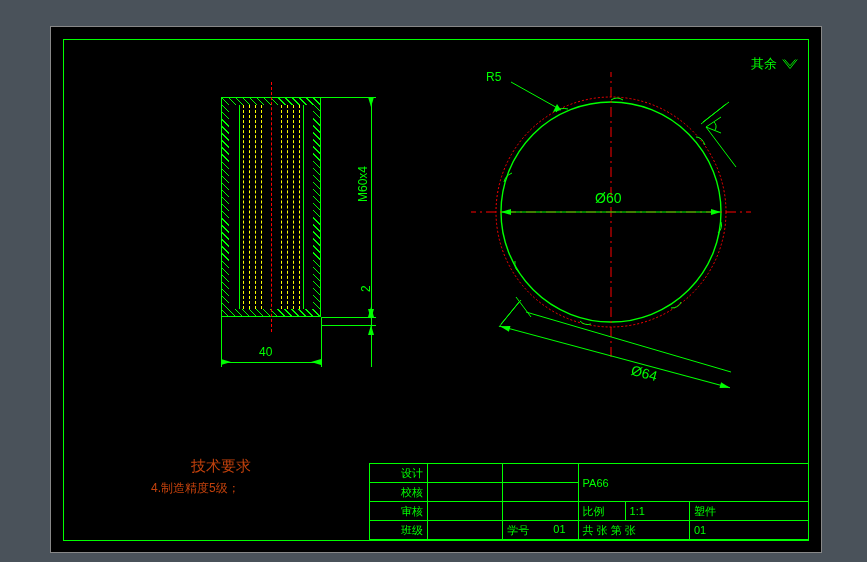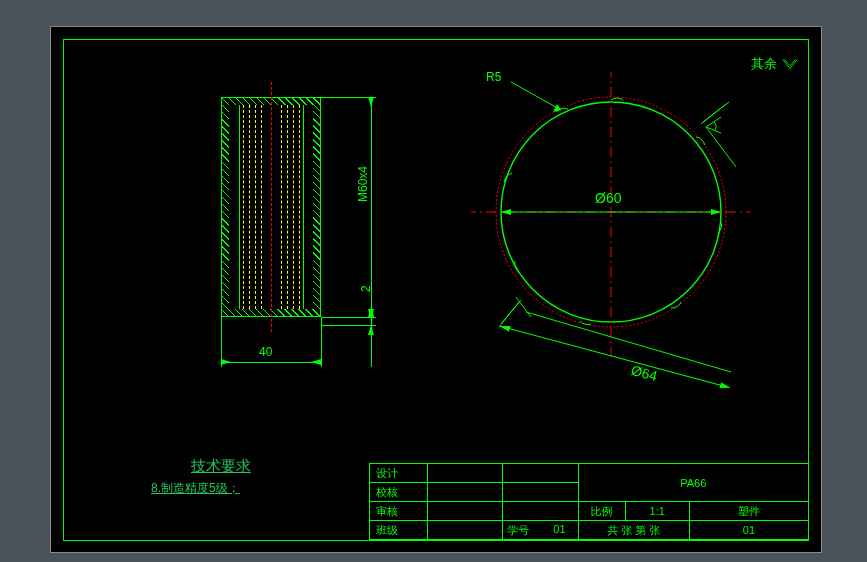--- a/index.html
+++ b/index.html
@@ -95,23 +95,22 @@
     top: 45px;
     width: 280px;
     height: 280px;
   }
   .circle-view svg { position: absolute; left: 0; top: 0; }
 
   .tech-req {
     position: absolute;
     left: 100px;
     top: 430px;
-    color: #22c55e;
+    color: #c2410c;
     font-size: 13px;
-    text-decoration: underline;
   }
   .tech-req .title {
     font-family: "KaiTi", serif;
     font-size: 15px;
     margin-left: 40px;
   }
   .tech-req .line {
     font-size: 12px;
     margin-top: 4px;
   }
@@ -122,24 +121,23 @@
     bottom: 12px;
     width: 440px;
     border-collapse: collapse;
     color: #00ff00;
     font-size: 11px;
   }
   .title-block td {
     border: 1px solid #00ff00;
     padding: 1px 4px;
     height: 16px;
-    text-align: center;
     vertical-align: middle;
   }
-  .title-block .lbl { text-align: left; font-family: Liberation Serif, serif; padding-left:6px; }
+  .title-block .lbl { text-align: right; font-family: Liberation Serif, serif; padding-left:6px; }
 </style>
 </head>
 <body>
 
 <div class="canvas-area">
   <div class="frame"></div>
 
   <div class="surface-note">
     <span>其余</span>
     <svg viewBox="0 0 20 14">
@@ -255,21 +253,21 @@
         <polygon points="263,285 253,282 253,288" fill="#00ff00"></polygon>
       </g>
     </svg>
     <div class="dim-label" style="left:15px;top:-2px;">R5</div>
     <div class="dim-label" style="left:124px;top:118px;font-size:14px;">Ø60</div>
     <div class="dim-label" style="left:160px;top:293px;font-size:14px;transform:rotate(15deg);">Ø64</div>
   </div>
 
   <div class="tech-req">
     <div class="title">技术要求</div>
-    <div class="line">8.制造精度5级；</div>
+    <div class="line">4.制造精度5级；</div>
   </div>
 
   <table class="title-block">
     <tbody>
         <tr>
       <td class="lbl" style="width:42px">设计</td>
       <td style="width:60px"></td>
       <td style="width:60px"></td>
       <td colspan="3" rowspan="2" style="width:150px;font-size:11px;">PA66</td>
     </tr>

